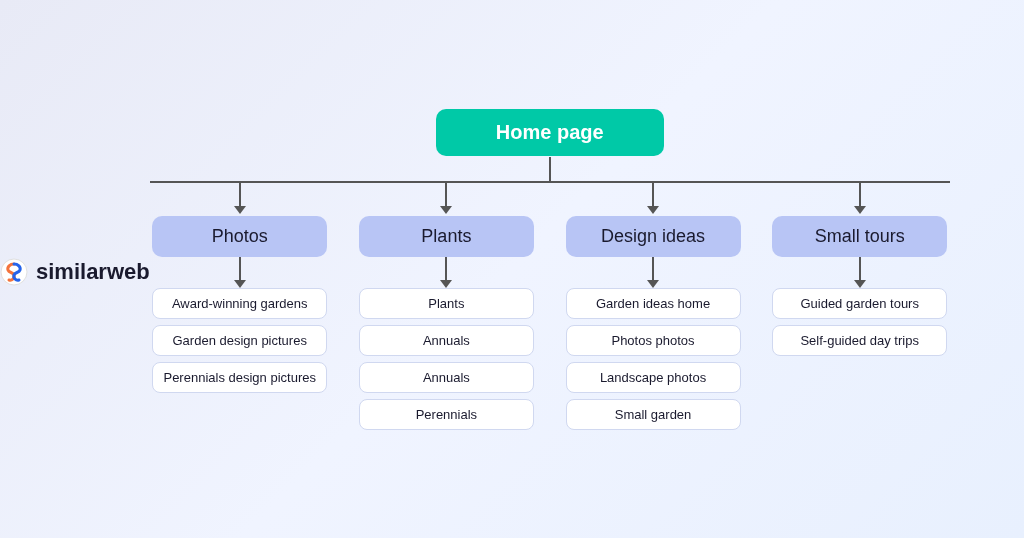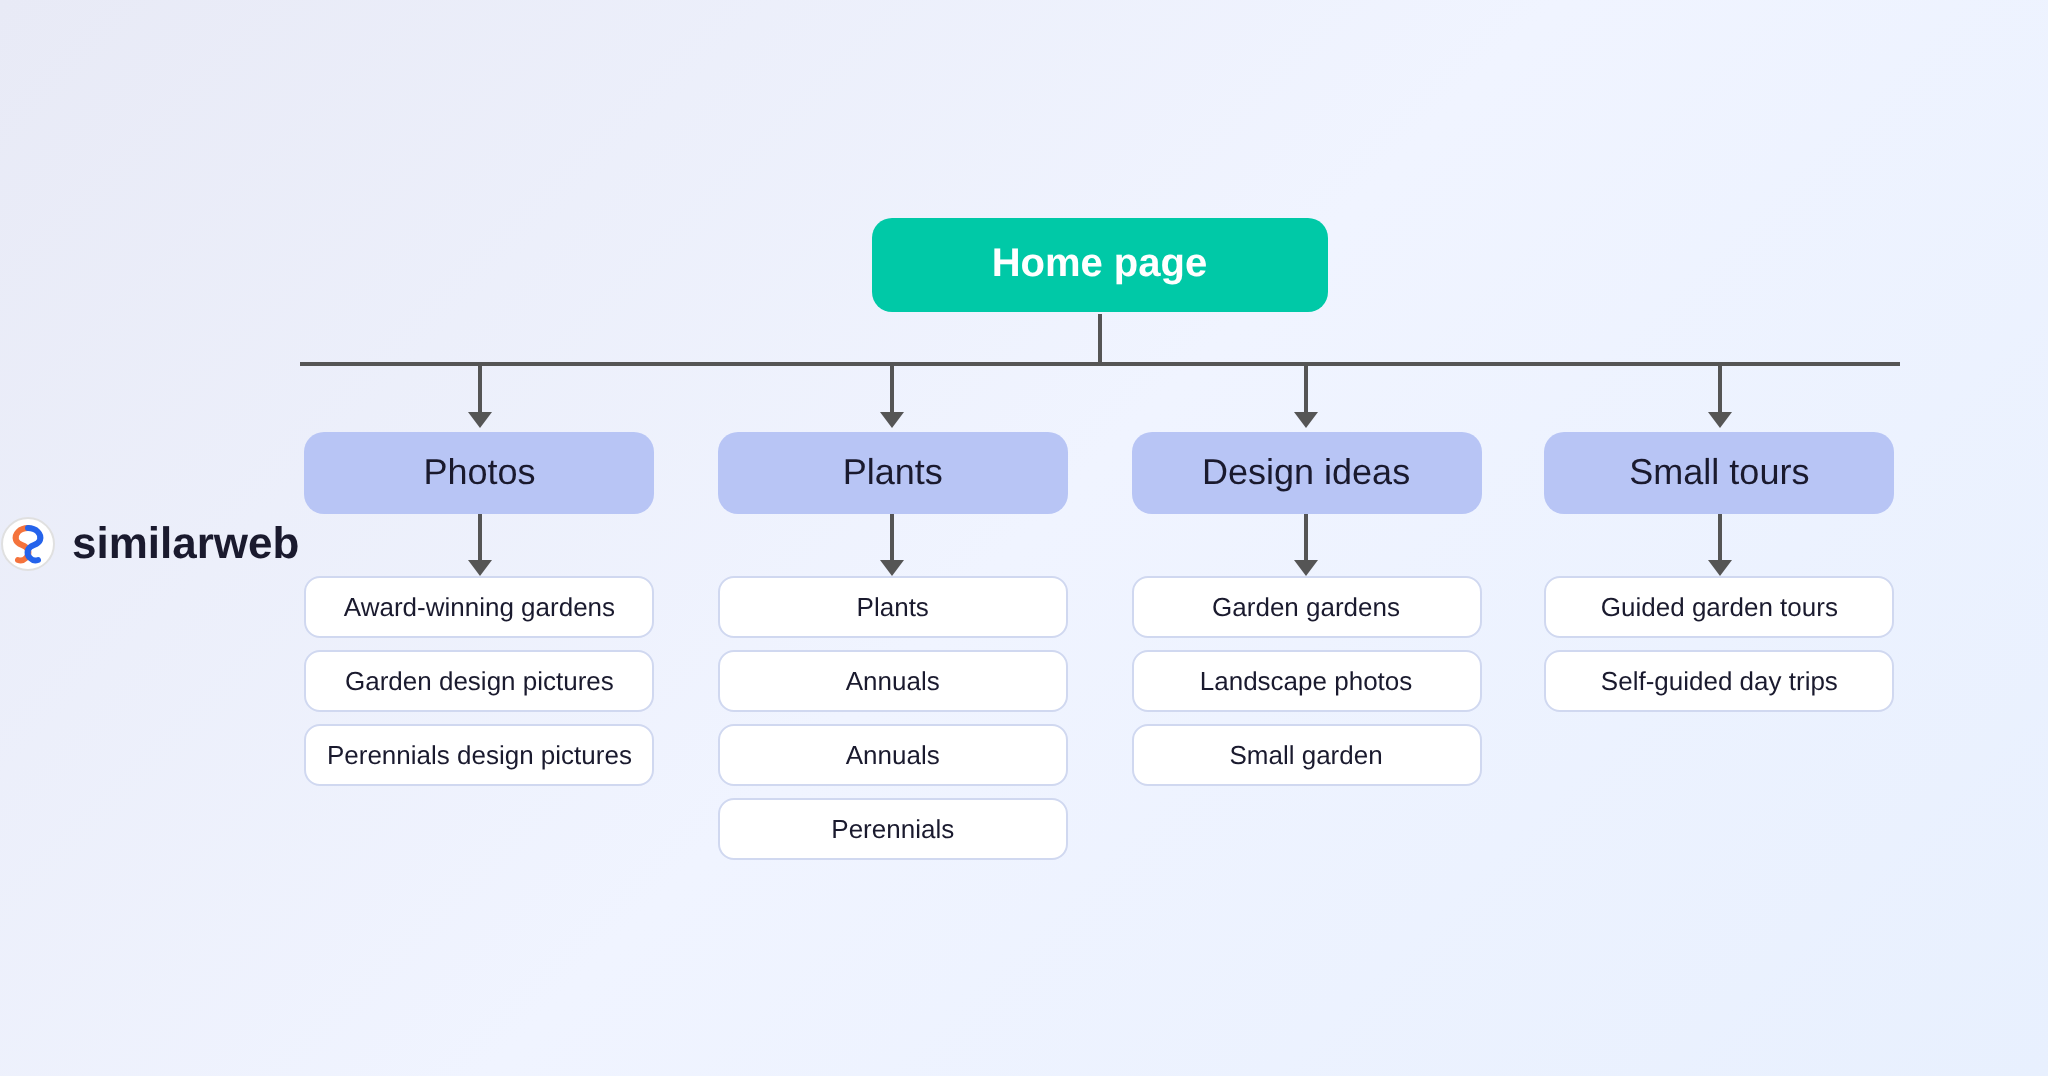--- a/index.html
+++ b/index.html
@@ -180,21 +180,22 @@
         </div>
       </div>
 
       <div class="branch">
         <div class="connector-v-branch"></div>
         <div class="arrow-down"></div>
         <div class="category-node">Design ideas</div>
         <div class="connector-v-branch"></div>
         <div class="arrow-down"></div>
         <div class="items-list">
-          <div class="item-node">Garden gardens</div>
+          <div class="item-node">Garden ideas home</div>
+          <div class="item-node">Photos photos</div>
           <div class="item-node">Landscape photos</div>
           <div class="item-node">Small garden</div>
         </div>
       </div>
 
       <div class="branch">
         <div class="connector-v-branch"></div>
         <div class="arrow-down"></div>
         <div class="category-node">Small tours</div>
         <div class="connector-v-branch"></div>

